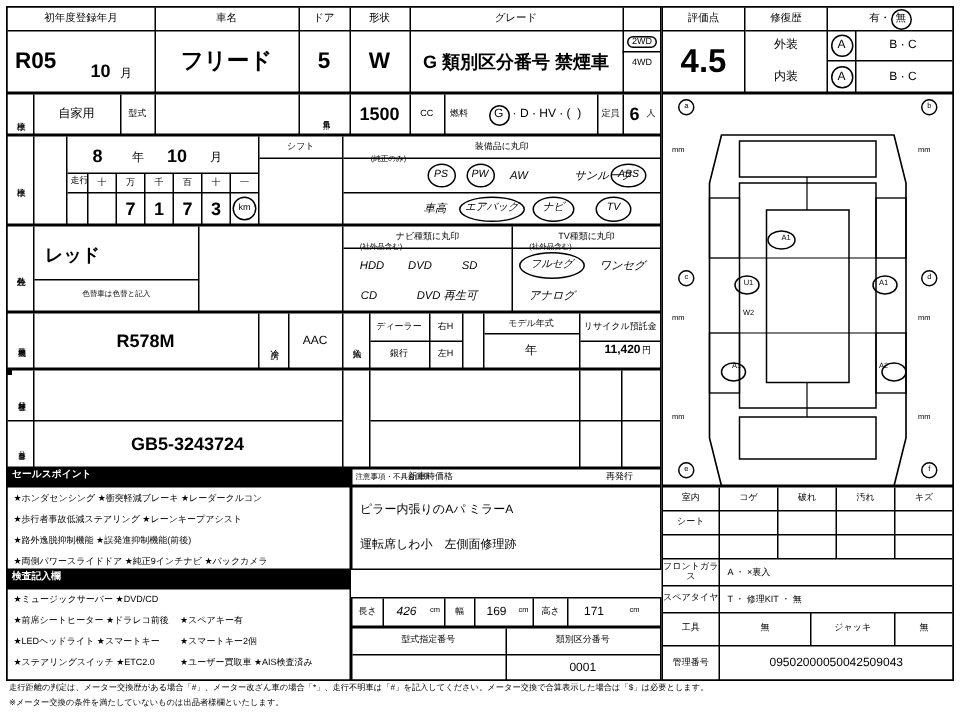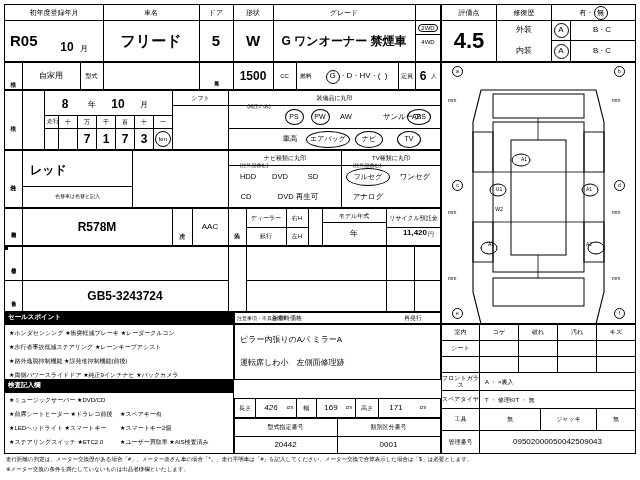--- a/index.html
+++ b/index.html
@@ -13,21 +13,21 @@
   .big{font-size:15px;font-weight:bold;}
   .mid{font-size:12px;font-weight:bold;}
   .sm{font-size:8px;}
   .xs{font-size:6px;}
   .xxs{font-size:5px;}
   .circ{border:1.4px solid #000;border-radius:50%;display:inline-flex;align-items:center;justify-content:center;}
   .thick{border-width:2px;}
   .hline{position:absolute;background:#000;height:1px;}
   .vline{position:absolute;background:#000;width:1px;}
   .note{position:absolute;font-size:5.5px;line-height:1.35;}
-  .chk{font-size:7.5px;}
+  .chk{font-size:7.5px;font-style:italic;}
 </style>
 </head>
 <body>
 
 <div class="sheet">
 
   <div class="bx" style="left:4px;top:4px;width:632px;height:450px;"></div>
 
   <div class="bx" style="left:4px;top:4px;width:437px;height:58px;"></div>
 
@@ -44,21 +44,21 @@
   <div class="lbl ctr" style="left:200px;top:6px;width:32px;height:13px;">ドア</div>
   <div class="lbl ctr" style="left:234px;top:6px;width:38px;height:13px;">形状</div>
   <div class="lbl ctr" style="left:274px;top:6px;width:140px;height:13px;">グレード</div>
 
   <div class="lbl big lft" style="left:10px;top:22px;width:50px;height:38px;">R05</div>
   <div class="lbl mid ctr" style="left:58px;top:36px;width:18px;height:22px;">10</div>
   <div class="lbl sm ctr" style="left:76px;top:42px;width:16px;height:14px;">月</div>
   <div class="lbl big ctr" style="left:104px;top:22px;width:94px;height:38px;">フリード</div>
   <div class="lbl big ctr" style="left:200px;top:22px;width:32px;height:38px;">5</div>
   <div class="lbl big ctr" style="left:234px;top:22px;width:38px;height:38px;">W</div>
-  <div class="lbl mid ctr" style="left:274px;top:22px;width:140px;height:38px;">G ワンオーナー 禁煙車</div>
+  <div class="lbl mid ctr" style="left:274px;top:22px;width:140px;height:38px;">G 類別区分番号 禁煙車</div>
   <div class="lbl xs ctr" style="left:416px;top:22px;width:24px;height:12px;">
       <span style="border:1px solid #000;border-radius:7px;padding:0 2px;">2WD</span>
     </div>
   <div class="lbl xs ctr" style="left:416px;top:36px;width:24px;height:12px;">4WD</div>
 
   <div class="bx" style="left:441px;top:4px;width:195px;height:58px;"></div>
   <div class="vline" style="left:496px;top:5px;height:57px;"></div>
   <div class="vline" style="left:551px;top:5px;height:57px;"></div>
   <div class="hline" style="left:497px;top:20px;width:138px;"></div>
   <div class="hline" style="left:442px;top:20px;width:54px;"></div>
@@ -350,21 +350,20 @@
   <div class="lbl xxs ctr" style="left:343px;top:402px;width:12px;height:12px;">cm</div>
   <div class="lbl xs ctr" style="left:356px;top:399px;width:22px;height:18px;">高さ</div>
   <div class="lbl sm ctr" style="left:379px;top:399px;width:34px;height:18px;">171</div>
   <div class="lbl xxs ctr" style="left:416px;top:402px;width:14px;height:12px;">cm</div>
 
   <div class="bx" style="left:234px;top:418px;width:207px;height:36px;"></div>
   <div class="vline" style="left:337px;top:419px;height:35px;"></div>
   <div class="hline" style="left:235px;top:436px;width:205px;"></div>
   <div class="lbl xs ctr" style="left:235px;top:419px;width:101px;height:16px;">型式指定番号</div>
   <div class="lbl xs ctr" style="left:338px;top:419px;width:101px;height:16px;">類別区分番号</div>
-  <div class="lbl sm ctr" style="left:235px;top:437px;width:101px;height:16px;">20442</div>
   <div class="lbl sm ctr" style="left:338px;top:437px;width:101px;height:16px;">0001</div>
 
   <div class="bx" style="left:441px;top:62px;width:195px;height:262px;"></div>
 
   <svg style="position:absolute;left:441px;top:62px;width:195px;height:262px;">
 
     <path d="M40 28 L155 28 L163 60 L163 230 L155 262 L40 262 L32 230 L32 60 Z" fill="none" stroke="#000" stroke-width="1.1"></path>
 
     <rect x="52" y="60" width="91" height="150" fill="none" stroke="#000" stroke-width="1"></rect>
 

